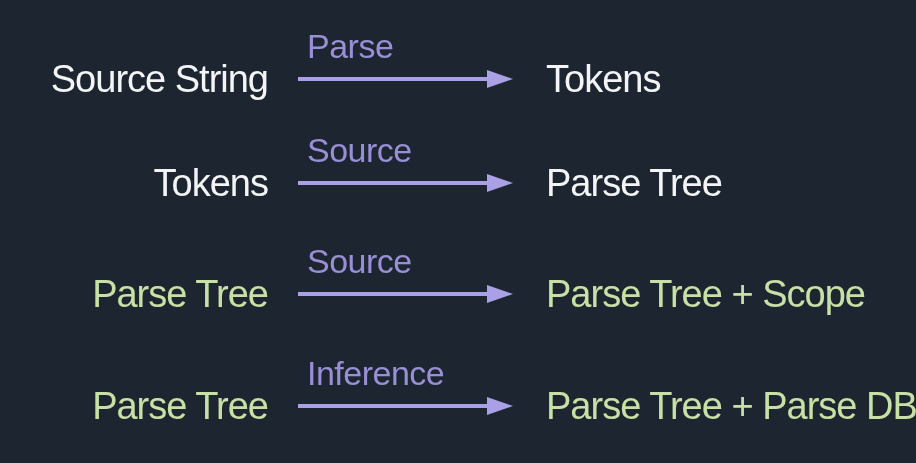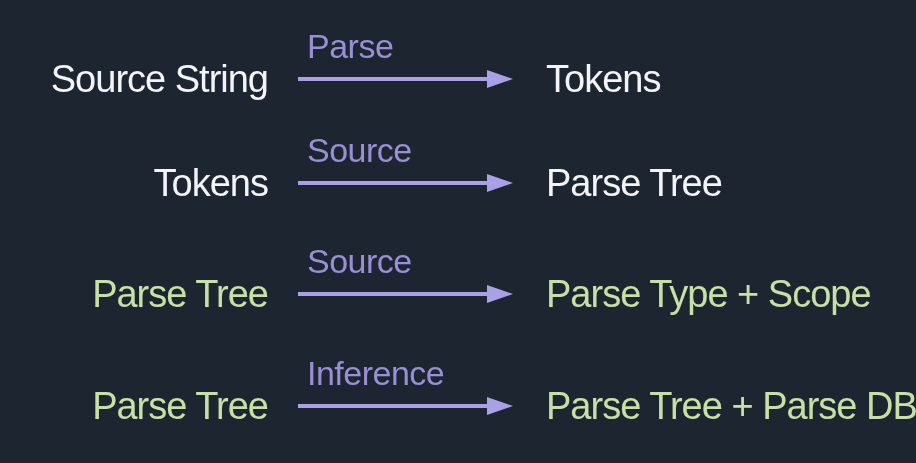--- a/index.html
+++ b/index.html
@@ -86,21 +86,21 @@
     <span class="node res" data-color="white">Parse Tree</span>
   </div>
 
   <div class="row">
     <span class="node src" data-color="green">Parse Tree</span>
     <span class="proc">Source</span>
     <svg class="arrow" width="215" height="24" viewBox="0 0 215 24">
       <line x1="0" y1="12" x2="192" y2="12"></line>
       <polygon points="189,3 215,12 189,21"></polygon>
     </svg>
-    <span class="node res" data-color="green">Parse Type + Scope</span>
+    <span class="node res" data-color="green">Parse Tree + Scope</span>
   </div>
 
   <div class="row">
     <span class="node src" data-color="green">Parse Tree</span>
     <span class="proc">Inference</span>
     <svg class="arrow" width="215" height="24" viewBox="0 0 215 24">
       <line x1="0" y1="12" x2="192" y2="12"></line>
       <polygon points="189,3 215,12 189,21"></polygon>
     </svg>
     <span class="node res" data-color="green">Parse Tree + Parse DB</span>

